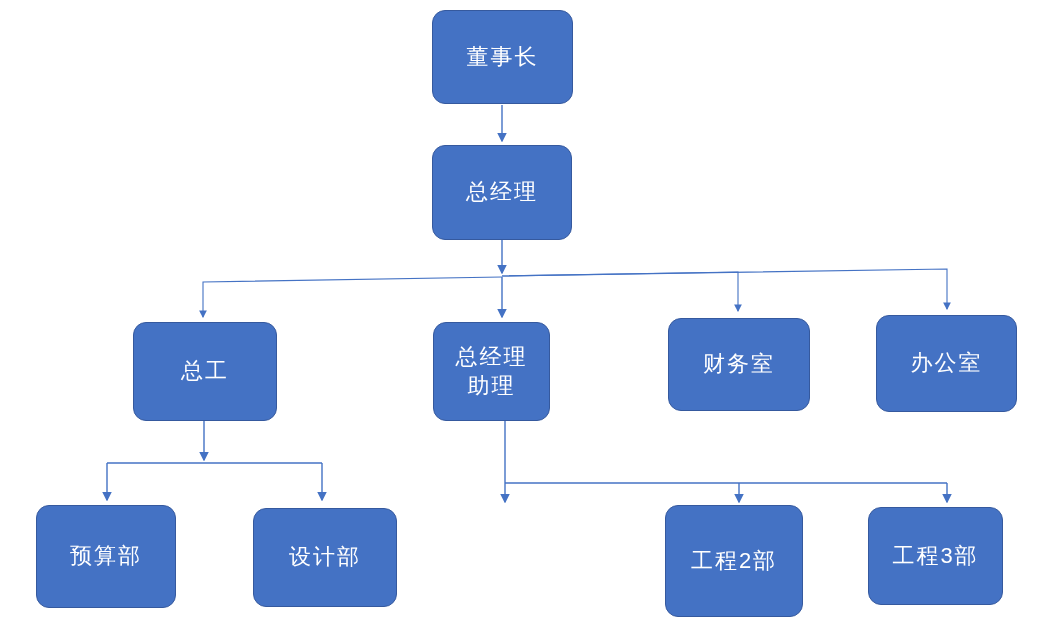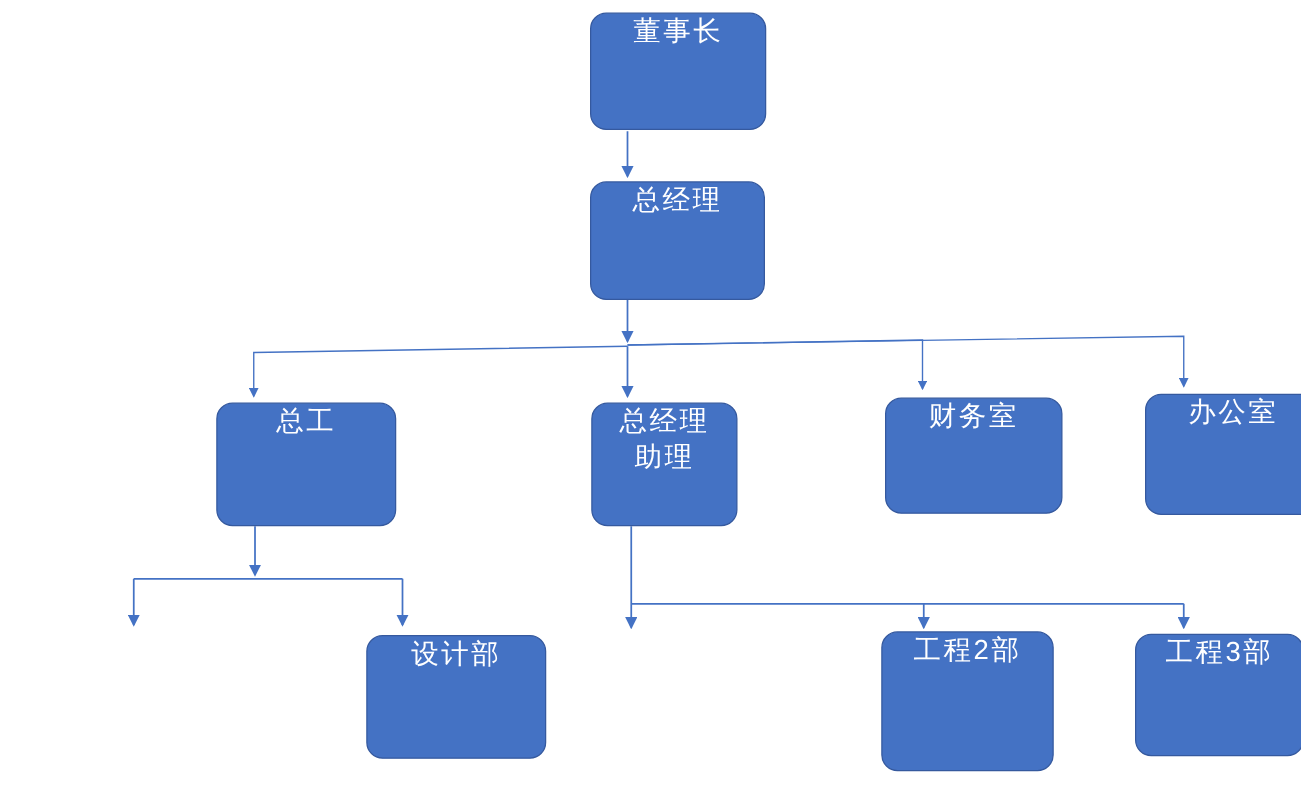--- a/index.html
+++ b/index.html
@@ -25,28 +25,27 @@
   }
   .connectors .slant{stroke-width:1.1;}
   .connectors marker path{fill:var(--connector);stroke:none;}
   .node{
     position:absolute;
     box-sizing:border-box;
     background:var(--node-fill);
     border:1.5px solid var(--node-border);
     border-radius:13px;
     color:var(--node-text);
-    display:flex;justify-content:center;
+    display:flex;align-items:center;justify-content:center;
     text-align:center;
     font-size:22px;
     letter-spacing:2px;
     line-height:1.3;
     padding:0 14px;
     cursor:default;
-    margin-left:40px;
   }
   .node-label{display:block;}
 </style>
 </head>
 <body>
 
 <div class="canvas">
 
   <svg class="connectors" width="1041" height="635" viewBox="0 0 1041 635" xmlns="http://www.w3.org/2000/svg">
     <defs>
@@ -92,20 +91,23 @@
   <div class="node" style="left:433px;top:322px;width:117px;height:99px">
     <span class="node-label">总经理助理</span>
   </div>
   <div class="node" style="left:876px;top:315px;width:141px;height:97px">
     <span class="node-label">办公室</span>
   </div>
   <div class="node" style="left:668px;top:318px;width:142px;height:93px">
     <span class="node-label">财务室</span>
   </div>
 
+  <div class="node" style="left:36px;top:505px;width:140px;height:103px">
+    <span class="node-label">预算部</span>
+  </div>
   <div class="node" style="left:253px;top:508px;width:144px;height:99px">
     <span class="node-label">设计部</span>
   </div>
   <div class="node" style="left:665px;top:505px;width:138px;height:112px">
     <span class="node-label">工程2部</span>
   </div>
   <div class="node" style="left:868px;top:507px;width:135px;height:98px">
     <span class="node-label">工程3部</span>
   </div>
 

